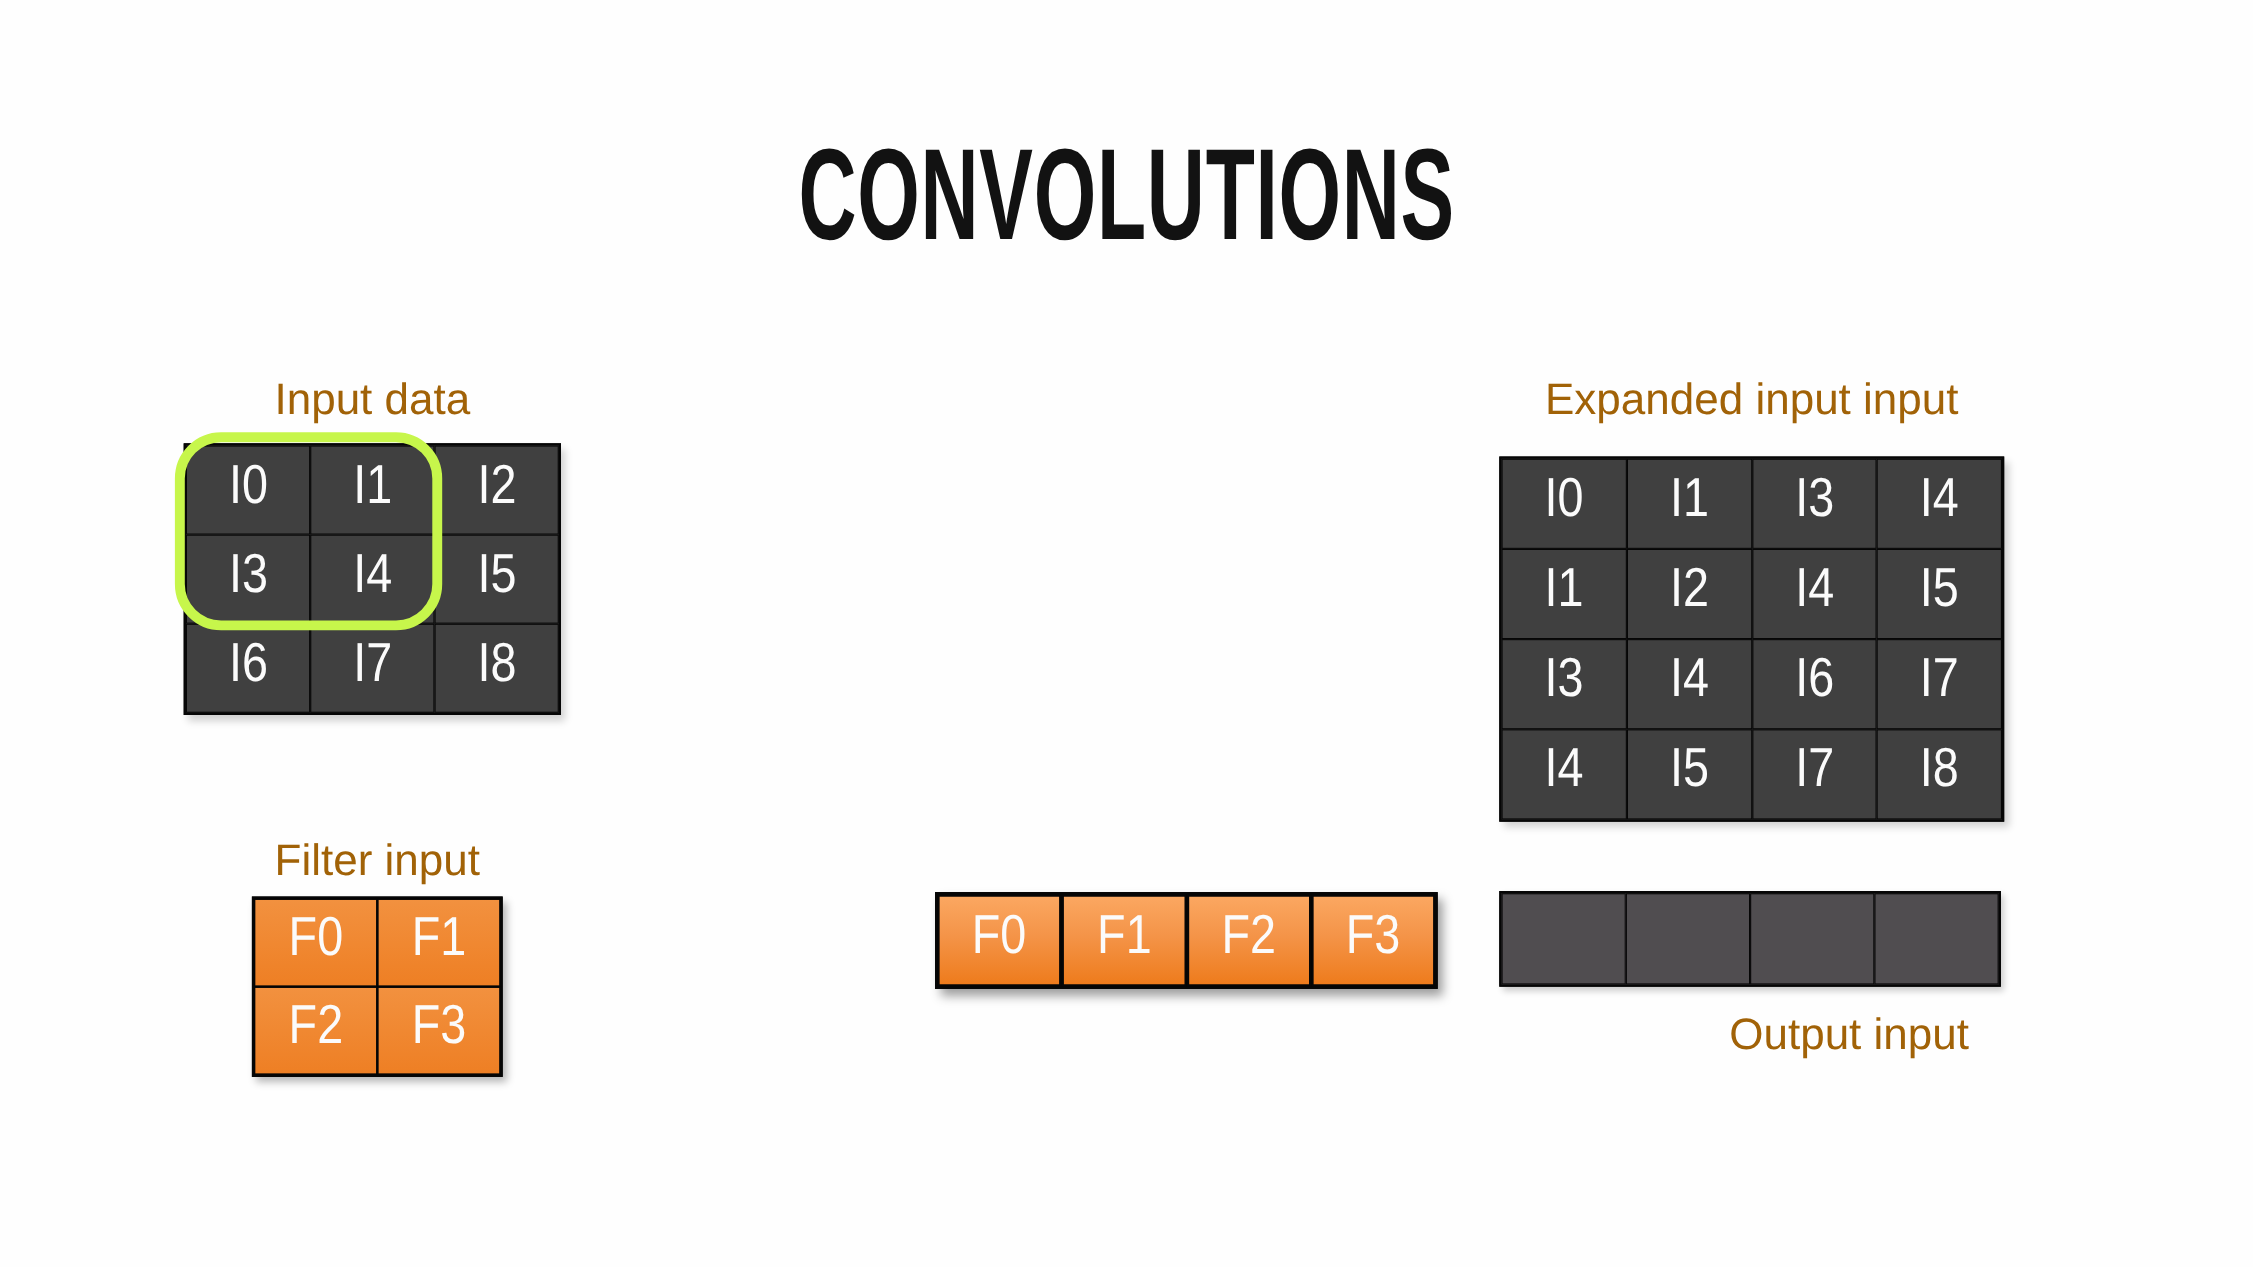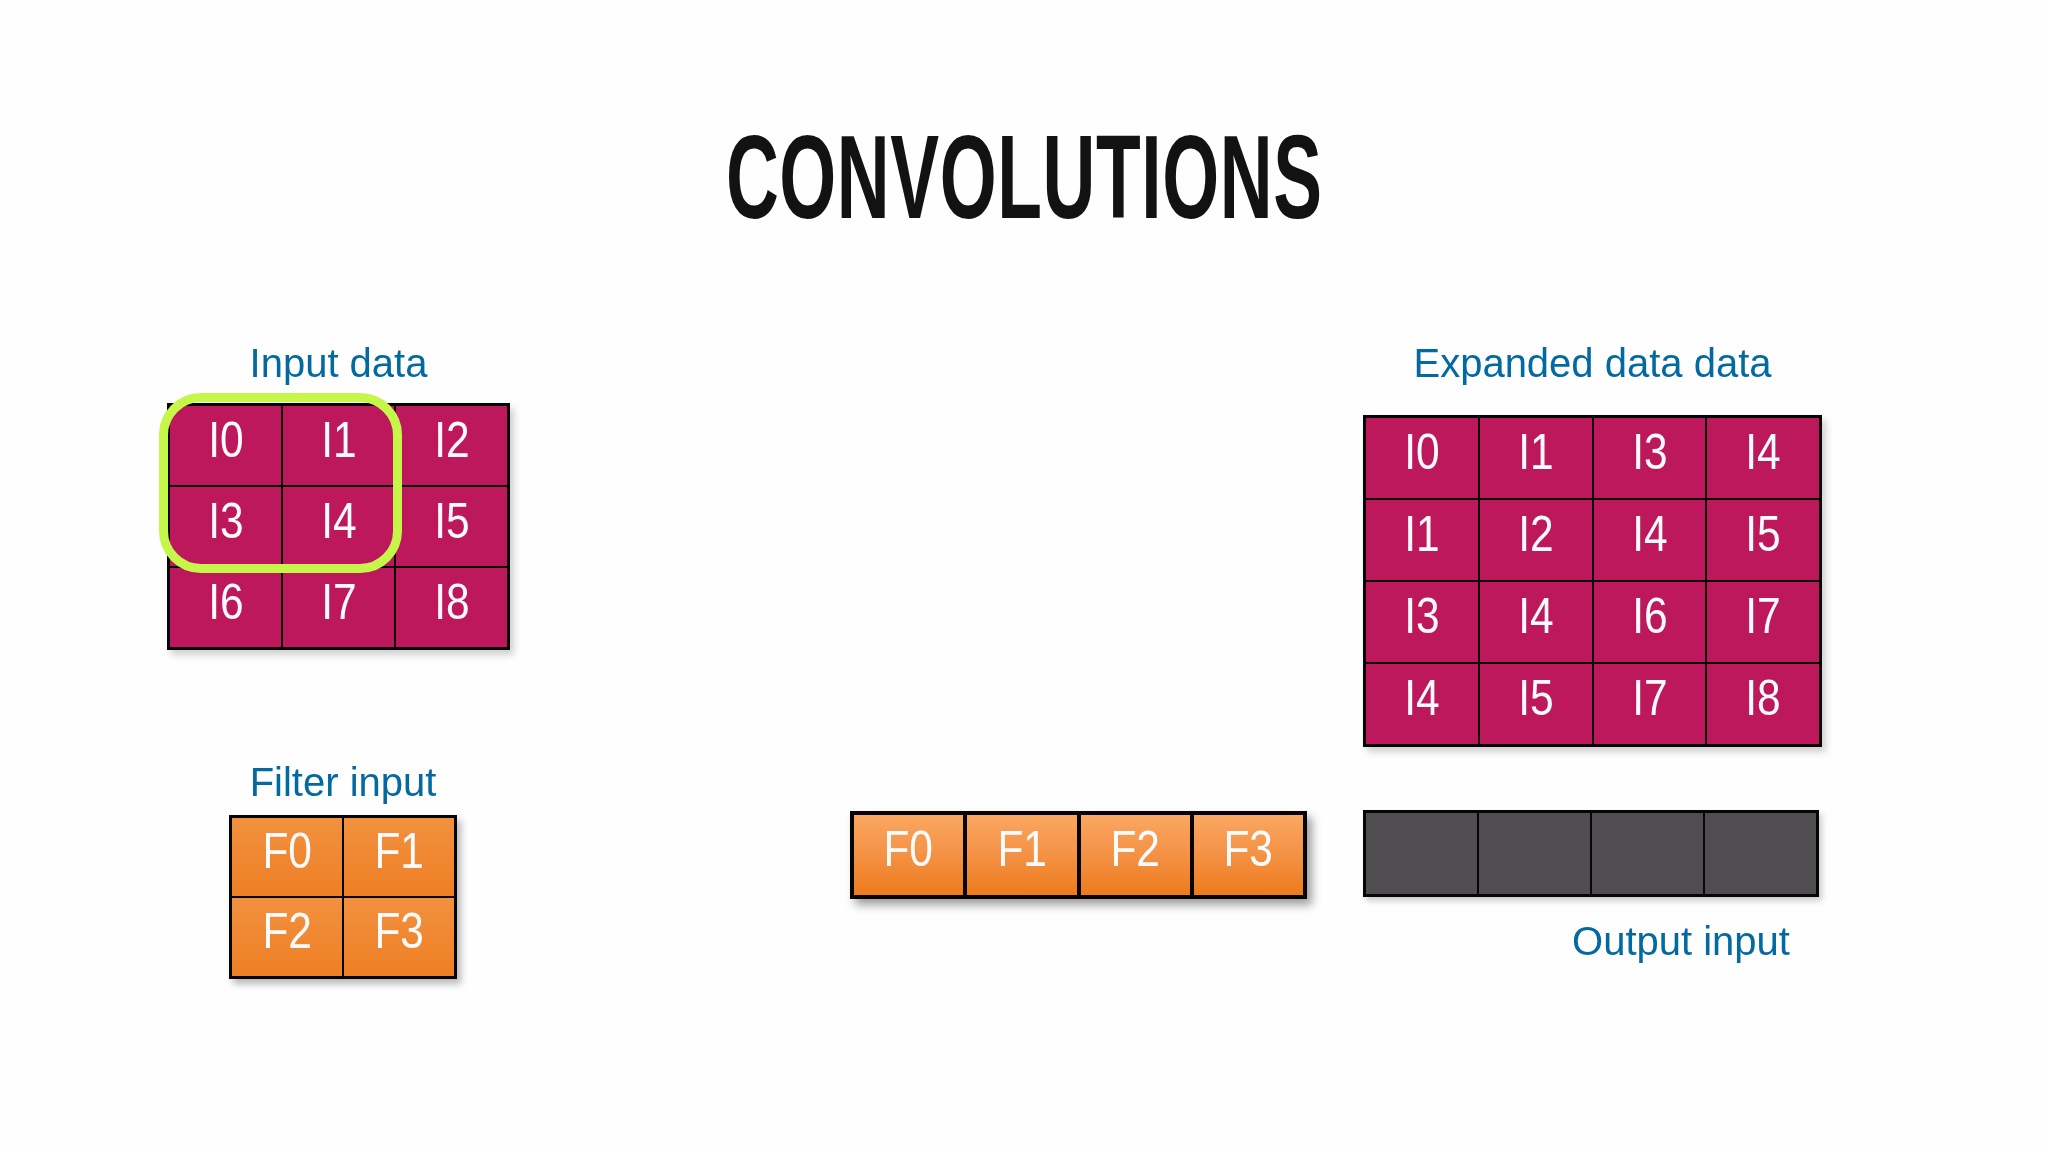--- a/index.html
+++ b/index.html
@@ -16,21 +16,21 @@
     position:absolute;top:118px;left:0;width:100%;
     text-align:center;margin:0;
     font-size:118px;font-weight:700;color:#121212;
     letter-spacing:1px;line-height:1.0;
   }
   .title .squeeze{display:inline-block;transform:scaleX(0.62);white-space:nowrap;}
 
   
   .label{
     position:absolute;text-align:center;
-    font-size:40px;color:#0369a1;line-height:1.1;
+    font-size:40px;color:#a16207;line-height:1.1;
   }
   .label-input   {left:167px;top:341px;width:343px;}
   .label-filter  {left:229px;top:760px;width:228px;}
   .label-expanded{left:1363px;top:341px;width:459px;}
   .label-output  {left:1531px;top:919px;width:300px;}
 
   
   .grid{
     position:absolute;display:grid;
     box-sizing:border-box;border:2px solid #060606;
@@ -38,21 +38,21 @@
   }
   .grid .cell{
     box-sizing:border-box;border:1.5px solid #060606;
     display:flex;align-items:center;justify-content:center;
     padding-bottom:12px;
   }
   .cell .ct{
     display:inline-block;transform:scaleX(0.85);
     font-size:50px;color:#FBFBFB;line-height:1;white-space:nowrap;
   }
-  .green-cell{background:#be185d;}
+  .green-cell{background:#404040;}
   .orange-cell{background:linear-gradient(180deg,#F2913F 0%,#EE7F24 100%);}
   .orange-grad-cell{background:linear-gradient(180deg,#FBA761 0%,#F49448 45%,#EE7B1C 100%);}
   .gray-cell{background:#504D50;}
 
   .grid-input{
     left:167px;top:403px;width:343px;height:247px;
     grid-template-columns:repeat(3,1fr);grid-template-rows:repeat(3,1fr);
     box-shadow:4px 5px 7px rgba(0,0,0,0.18);
   }
   .grid-filter{
@@ -148,21 +148,21 @@
         <span class="ct">F1</span>
       </div>
     <div class="cell orange-grad-cell">
         <span class="ct">F2</span>
       </div>
     <div class="cell orange-grad-cell">
         <span class="ct">F3</span>
       </div>
   </div>
 
-  <div class="label label-expanded">Expanded data data</div>
+  <div class="label label-expanded">Expanded input input</div>
   <div class="grid grid-expanded">
     <div class="cell green-cell">
         <span class="ct">I0</span>
       </div>
     <div class="cell green-cell">
         <span class="ct">I1</span>
       </div>
     <div class="cell green-cell">
         <span class="ct">I3</span>
       </div>

